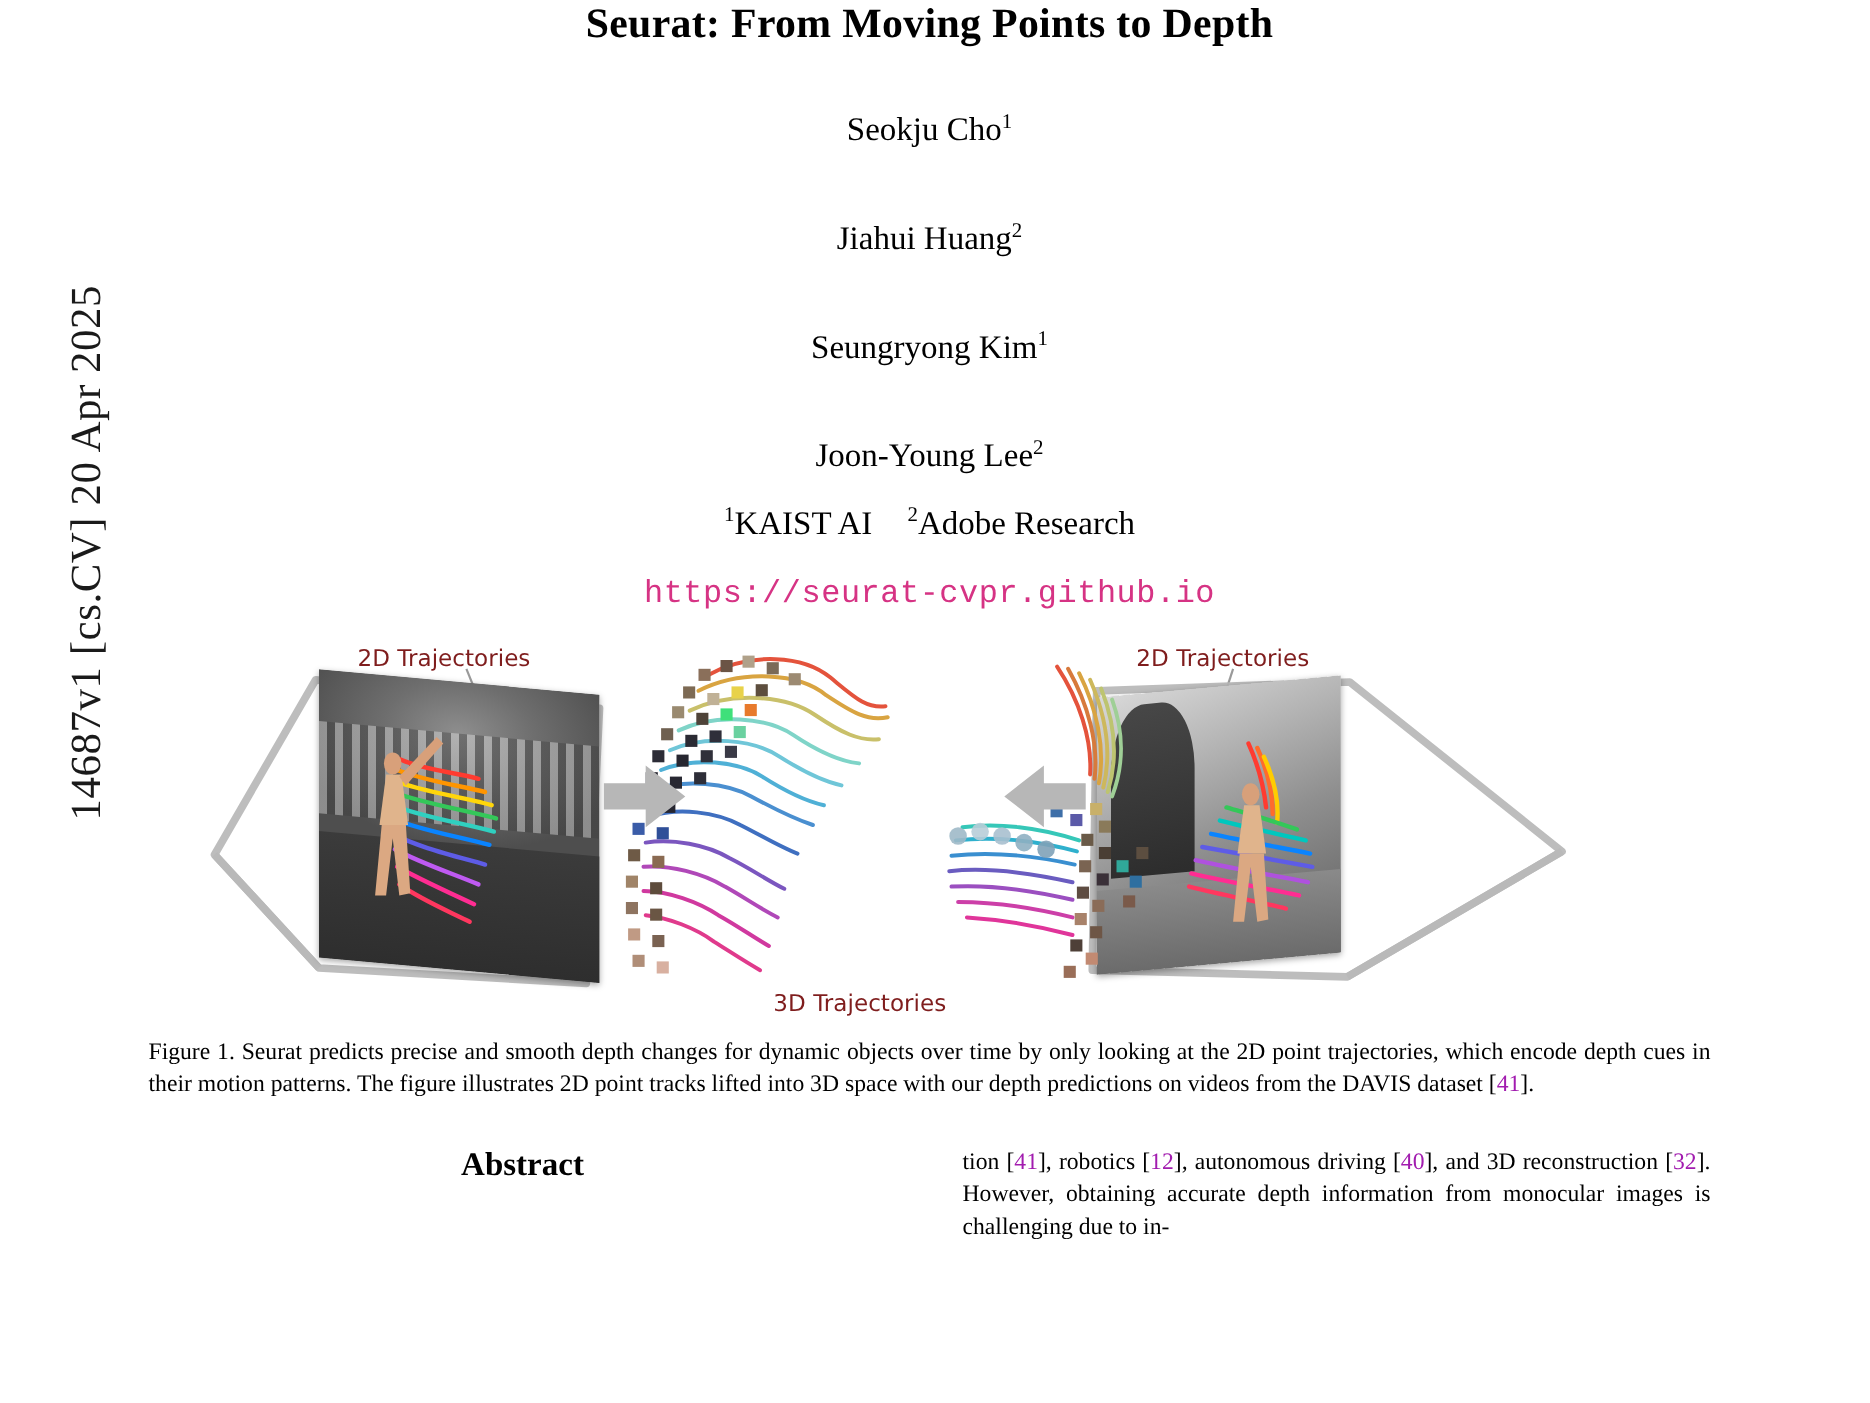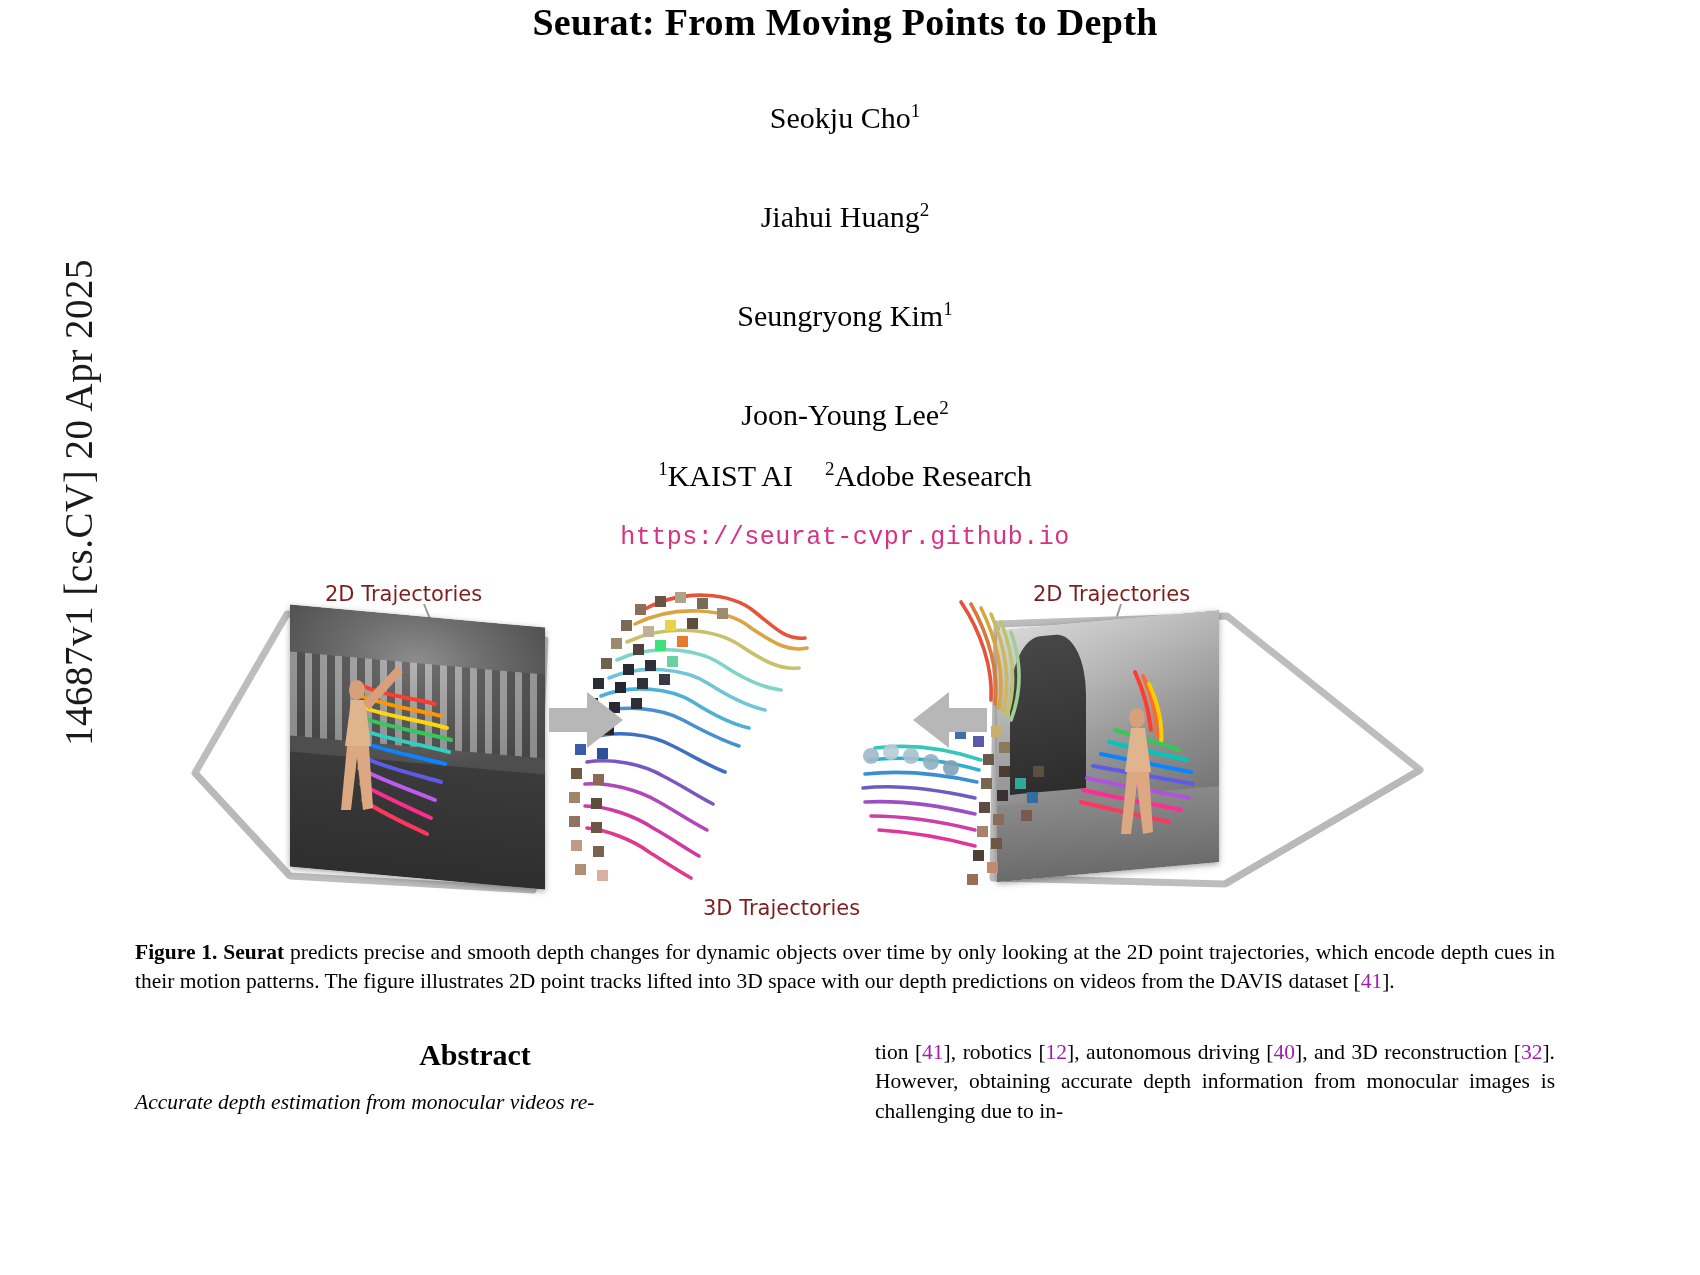--- a/index.html
+++ b/index.html
@@ -68,21 +68,21 @@
     gap: 32px;
   }
   .affil sup { font-size: 19px; vertical-align: super; }
 
   .url-line {
     margin-top: 30px;
     text-align: center;
   }
   .url-line a {
     font-family: "Liberation Mono", monospace;
-    font-size: 25px;
+    font-size: 29px;
     color: #d63384;
     text-decoration: none;
     letter-spacing: 0.5px;
   }
 
   
   .figure {
     position: relative;
     margin-top: 26px;
     height: 350px;
@@ -156,21 +156,21 @@
   .arrow-svg { position: absolute; left: 0; top: 0; width: 100%; height: 350px; pointer-events: none; }
   .traj-svg  { position: absolute; left: 0; top: 0; width: 100%; height: 350px; pointer-events: none; }
 
   
   .caption {
     margin-top: 10px;
     font-size: 21.5px;
     line-height: 1.33;
     text-align: justify;
   }
-  .caption b { font-weight: bold; }
+  .caption b { font-weight: normal; }
   .cite { color: #a21caf; }
 
   
   .columns {
     margin-top: 43px;
     display: flex;
     gap: 60px;
   }
   .col { width: 686px; }
   .abstract-head {
@@ -391,20 +391,19 @@
   </div>
 
   <div class="caption">
     <b>Figure 1.</b>
     <b>Seurat</b><span> predicts precise and smooth depth changes for dynamic objects over time by only looking at the 2D point trajectories, which encode depth cues in their motion patterns. The figure illustrates 2D point tracks lifted into 3D space with our depth predictions on videos from the DAVIS dataset [</span><span class="cite">41</span><span>].</span>
   </div>
 
   <div class="columns">
     <div class="col">
       <div class="abstract-head">Abstract</div>
-      <div class="abstract-body">Accurate depth estimation from monocular videos re-</div>
     </div>
     <div class="col">
       <div class="intro-body"><span>tion [</span><span class="cite">41</span><span>], robotics [</span><span class="cite">12</span><span>], autonomous driving [</span><span class="cite">40</span><span>], and 3D reconstruction [</span><span class="cite">32</span><span>]. However, obtaining accurate depth information from monocular images is challenging due to in-</span></div>
     </div>
   </div>
 
 </div>
 
 </body></html>

